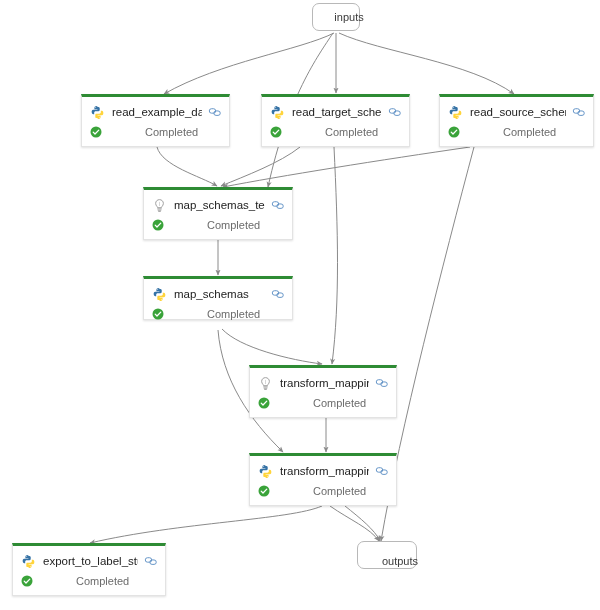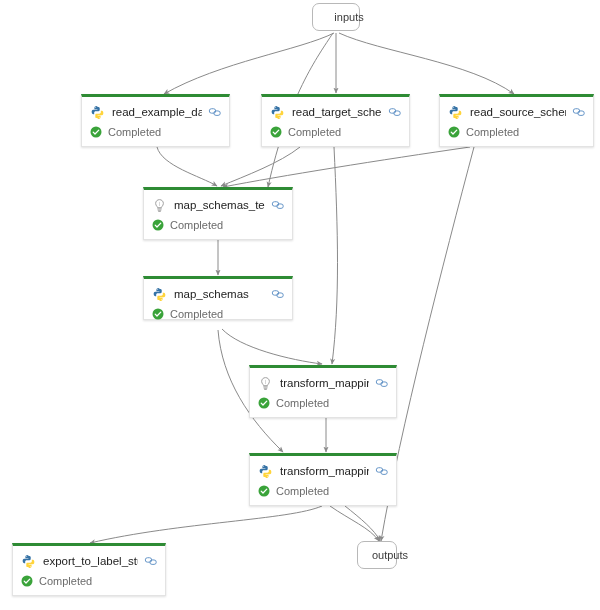--- a/index.html
+++ b/index.html
@@ -65,20 +65,21 @@
     flex: 0 0 14px;
     margin-left: 6px;
     display: block;
   }
   .node-row-status {
     display: flex;
     align-items: center;
     height: 22px;
     padding: 0 8px 4px 8px;
     box-sizing: border-box;
+    gap: 37px;
   }
   .status-icon {
     width: 12px;
     height: 12px;
     flex: 0 0 12px;
     margin-right: 6px;
     display: block;
   }
   .status-text {
     font-size: 11px;
@@ -297,18 +298,18 @@
             <path d="M6.4 12.3l3.6 3.6 7.5-7.6" fill="none" stroke="#ffffff" stroke-width="2.6" stroke-linecap="round" stroke-linejoin="round"></path>
           </svg>
           <span class="status-text">Completed</span>
         </div>
       </div>
     </div>
   <div id="terminals-group">
       <div class="terminal-node" style="left: 312px; top: 3px; width: 48px; height: 28px;">
         <span class="terminal-label">inputs</span>
       </div>
-      <div class="terminal-node" style="left: 357px; top: 541px; width: 40px; height: 28px;">
+      <div class="terminal-node" style="left: 357px; top: 541px; width: 60px; height: 28px; align-items: flex-end;">
         <span class="terminal-label">outputs</span>
       </div>
     </div>
 
 </div>
 
 </body></html>

